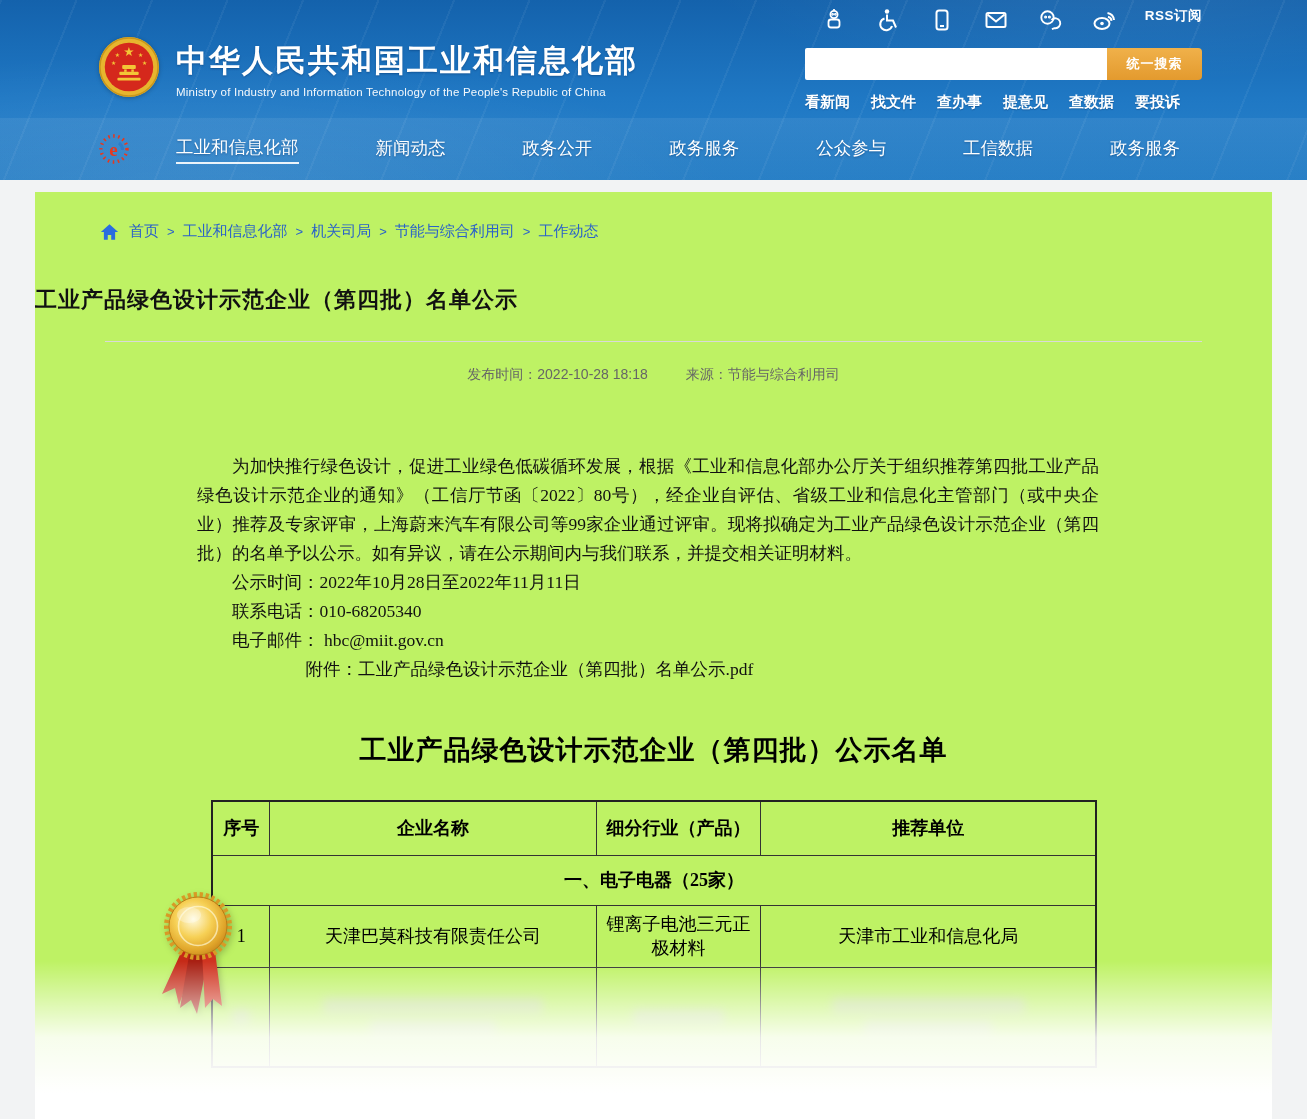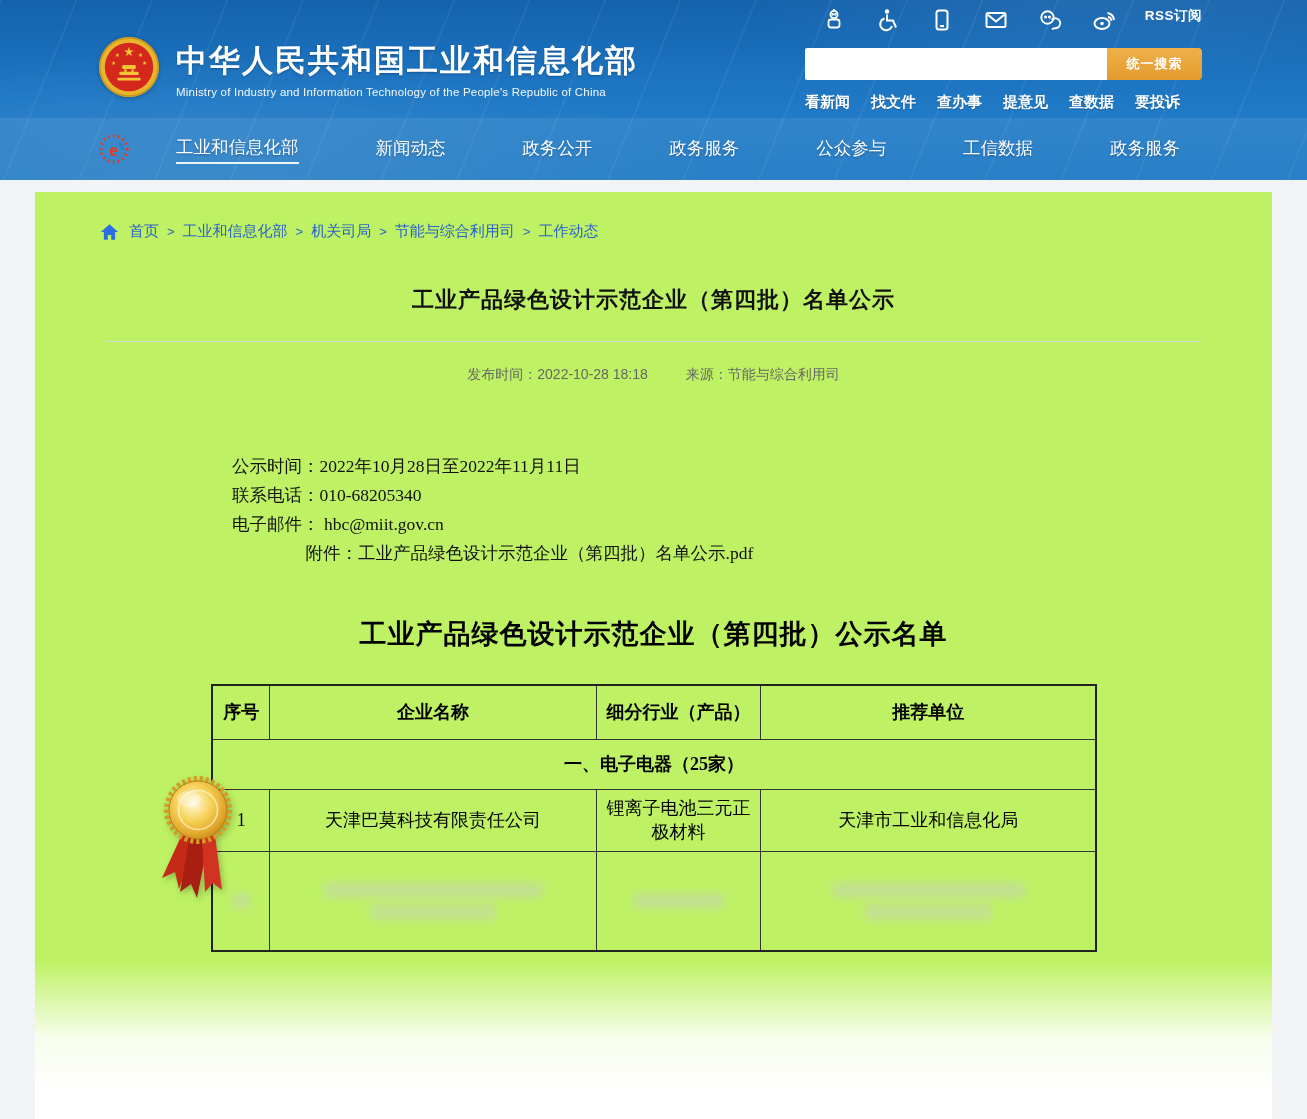--- a/index.html
+++ b/index.html
@@ -40,21 +40,21 @@
   .nav-item{ font-size:17.5px; color:#fff; cursor:pointer; padding-bottom:3px; text-shadow:0 1px 2px rgba(0,40,90,.4); }
   .nav-item.active{ border-bottom:2px solid rgba(255,255,255,.9); }
 
   
   .content{ position:relative; width:1237px; margin:12px auto; background:#bef264; height:939px; overflow:hidden; }
   .breadcrumb{ display:flex; align-items:center; gap:8px; padding:30px 0 0 65px; font-size:15px; color:#2a62c9; }
   .breadcrumb .crumb{ cursor:pointer; }
   .breadcrumb .sep{ color:#2a62c9; font-size:13px; }
   .home-icon{ width:19px; height:18px; margin-right:2px; }
 
-  .article-title{ text-align:center; font-size:22px; font-weight:bold; color:#111; margin-top:44px; letter-spacing:1px; }
+  .article-title{ text-align:left; font-size:22px; font-weight:bold; color:#111; margin-top:44px; letter-spacing:1px; }
   .title-divider{ border:none; border-top:1px solid #d9d9d9; margin:26px 70px 0 70px; }
   .article-meta{ text-align:center; font-size:14px; color:#666; margin-top:24px; }
   .article-meta .src{ margin-left:34px; }
 
   .article-body{ margin:68px 0 0 162px; width:902px; font-family:"Liberation Serif", serif;
     font-size:17.5px; color:#111; line-height:29px; }
   .article-body p{ text-indent:2em; text-align:justify; }
   .info-line{ padding-left:2em; margin-top:0; }
   .attach-line{ padding-left:6.2em; }
   .attach-link{ cursor:pointer; }
@@ -212,20 +212,21 @@
     </div>
 
     <h1 class="article-title">工业产品绿色设计示范企业（第四批）名单公示</h1>
     <hr class="title-divider">
     <div class="article-meta">
       <span>发布时间：2022-10-28 18:18</span>
       <span class="src">来源：节能与综合利用司</span>
     </div>
 
     <div class="article-body">
+      <p>为加快推行绿色设计，促进工业绿色低碳循环发展，根据《工业和信息化部办公厅关于组织推荐第四批工业产品绿色设计示范企业的通知》（工信厅节函〔2022〕80号），经企业自评估、省级工业和信息化主管部门（或中央企业）推荐及专家评审，上海蔚来汽车有限公司等99家企业通过评审。现将拟确定为工业产品绿色设计示范企业（第四批）的名单予以公示。如有异议，请在公示期间内与我们联系，并提交相关证明材料。</p>
       <div class="info-line">公示时间：2022年10月28日至2022年11月11日</div>
       <div class="info-line">联系电话：010-68205340</div>
       <div class="info-line">电子邮件： hbc@miit.gov.cn</div>
       <div class="attach-line">
         <span>附件：</span><span class="attach-link">工业产品绿色设计示范企业（第四批）名单公示.pdf</span>
       </div>
     </div>
 
     <h2 class="list-title">工业产品绿色设计示范企业（第四批）公示名单</h2>
 

